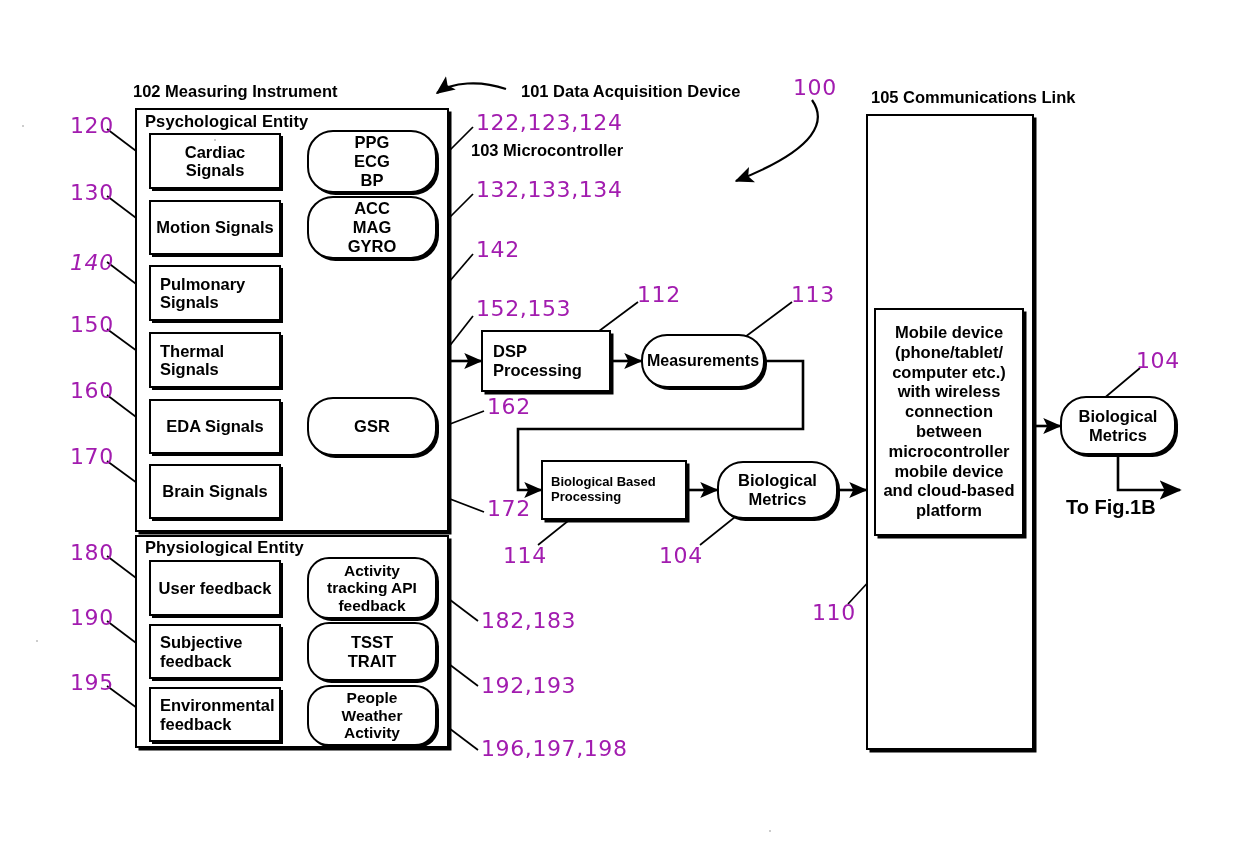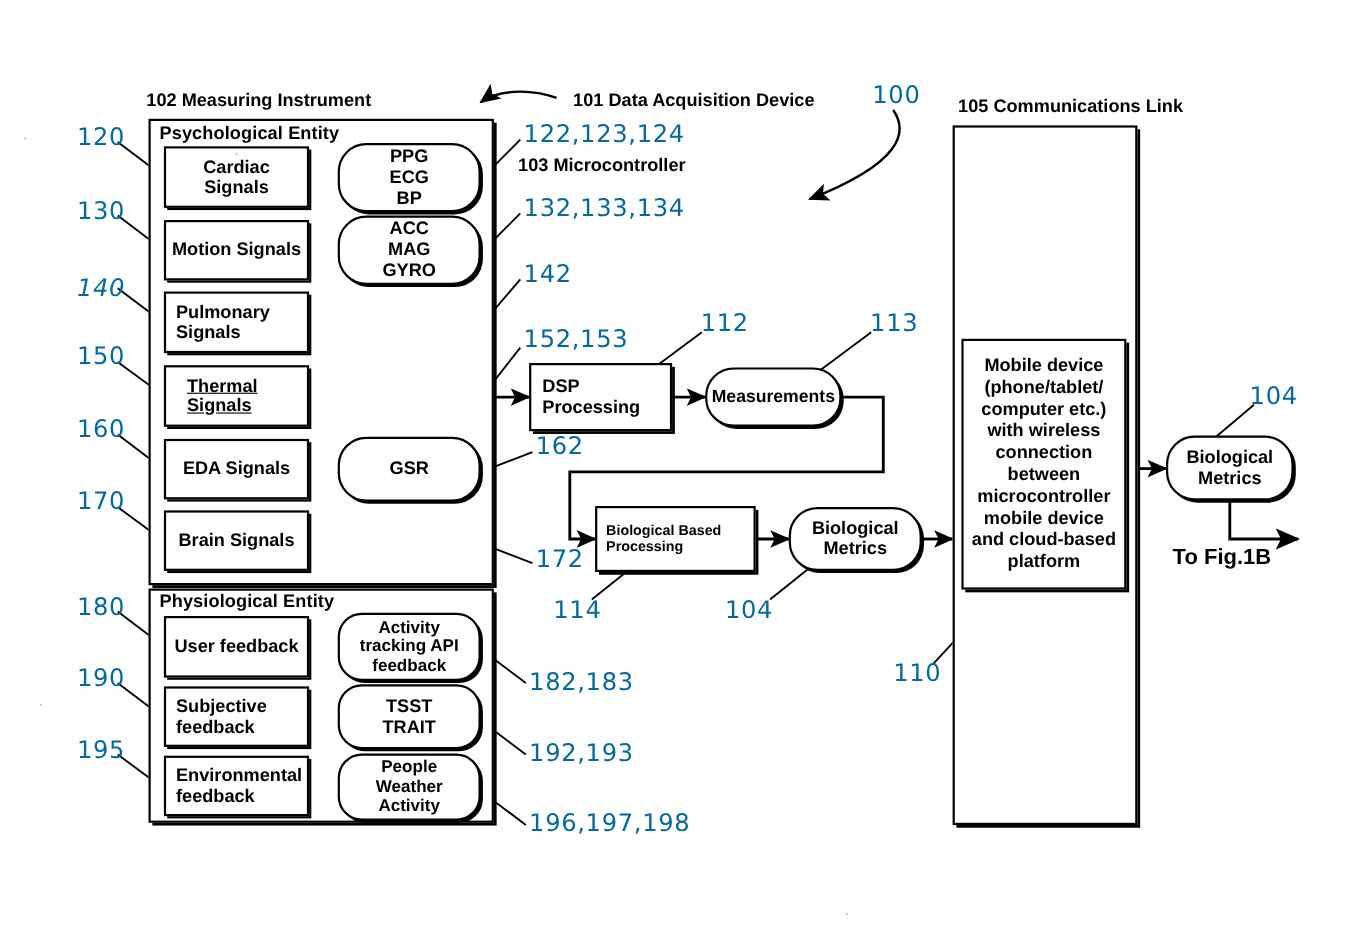--- a/index.html
+++ b/index.html
@@ -49,21 +49,21 @@
     border:2.5px solid #000;
     box-shadow:3px 3px 0 -0.5px #000;
     font-size:16.5px;font-weight:bold;line-height:1.15;
     text-align:left;justify-content:flex-start;padding-left:10px;
   }
 
   
   .ref{
     position:absolute;font-size:22px;font-weight:400;
     font-family:"DejaVu Sans", sans-serif;
-    letter-spacing:.6px;white-space:nowrap;color:#0369a1;
+    letter-spacing:.6px;white-space:nowrap;color:#a21caf;
   }
   
   .cap{
     position:absolute;font-size:16.5px;font-weight:bold;white-space:nowrap;
   }
   .tofig{
     position:absolute;font-size:20px;font-weight:bold;white-space:nowrap;
   }
   .mobile-text{
     font-size:16.5px;font-weight:bold;line-height:1.2;
@@ -182,21 +182,21 @@
 MAG
 GYRO</div>
   <div class="ref" style="left:476px;top:177px;">132,133,134</div>
 
   <div class="ref" style="left:70px;top:250px;font-style:italic;">140</div>
   <div class="node rect" style="left:149px;top:265px;width:132px;height:56px;white-space:pre-line;text-align:left;justify-content:flex-start;padding-left:9px;">Pulmonary
 Signals</div>
   <div class="ref" style="left:476px;top:237px;">142</div>
 
   <div class="ref" style="left:70px;top:312px;">150</div>
-  <div class="node rect" style="left:149px;top:332px;width:132px;height:56px;white-space:pre-line;text-align:left;justify-content:flex-start;padding-left:19px;text-decoration:underline;">Thermal
+  <div class="node rect" style="left:149px;top:332px;width:132px;height:56px;white-space:pre-line;text-align:left;justify-content:flex-start;padding-left:9px;">Thermal
 Signals</div>
   <div class="ref" style="left:476px;top:296px;">152,153</div>
 
   <div class="ref" style="left:70px;top:378px;">160</div>
   <div class="node pill" style="left:307px;top:397px;width:130px;height:59px;">GSR</div>
   <div class="node rect" style="left:149px;top:399px;width:132px;height:55px;">EDA Signals</div>
   <div class="ref" style="left:487px;top:394px;">162</div>
 
   <div class="ref" style="left:70px;top:444px;">170</div>
   <div class="node rect" style="left:149px;top:464px;width:132px;height:55px;">Brain Signals</div>

